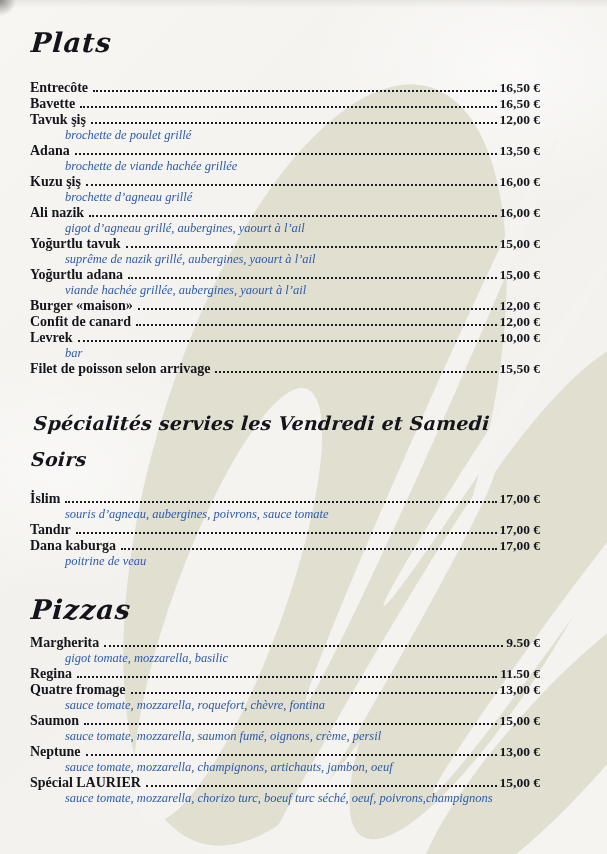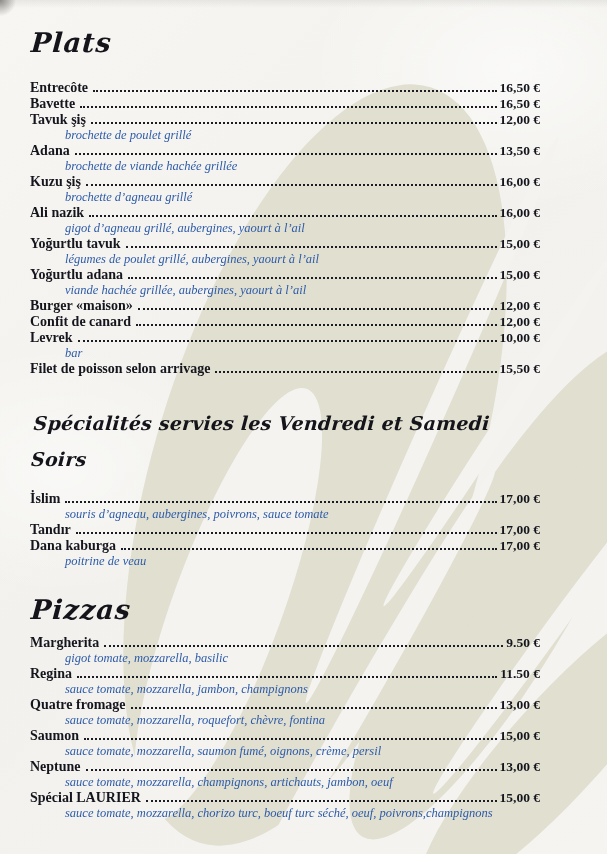--- a/index.html
+++ b/index.html
@@ -103,21 +103,21 @@
         <span class="nm">Ali nazik</span>
         <span class="leader"></span>
         <span class="pr">16,00 €</span>
       </div>
       <div class="desc">gigot d’agneau grillé, aubergines, yaourt à l’ail</div>
       <div class="row">
         <span class="nm">Yoğurtlu tavuk</span>
         <span class="leader"></span>
         <span class="pr">15,00 €</span>
       </div>
-      <div class="desc">légumes de poulet grillé, aubergines, yaourt à l’ail</div>
+      <div class="desc">suprême de nazik grillé, aubergines, yaourt à l’ail</div>
       <div class="row">
         <span class="nm">Yoğurtlu adana</span>
         <span class="leader"></span>
         <span class="pr">15,00 €</span>
       </div>
       <div class="desc">viande hachée grillée, aubergines, yaourt à l’ail</div>
       <div class="row">
         <span class="nm">Burger «maison»</span>
         <span class="leader"></span>
         <span class="pr">12,00 €</span>
@@ -169,21 +169,20 @@
         <span class="nm">Margherita</span>
         <span class="leader"></span>
         <span class="pr">9.50 €</span>
       </div>
       <div class="desc">gigot tomate, mozzarella, basilic</div>
       <div class="row">
         <span class="nm">Regina</span>
         <span class="leader"></span>
         <span class="pr">11.50 €</span>
       </div>
-      <div class="desc">sauce tomate, mozzarella, jambon, champignons</div>
       <div class="row">
         <span class="nm">Quatre fromage</span>
         <span class="leader"></span>
         <span class="pr">13,00 €</span>
       </div>
       <div class="desc">sauce tomate, mozzarella, roquefort, chèvre, fontina</div>
       <div class="row">
         <span class="nm">Saumon</span>
         <span class="leader"></span>
         <span class="pr">15,00 €</span>

